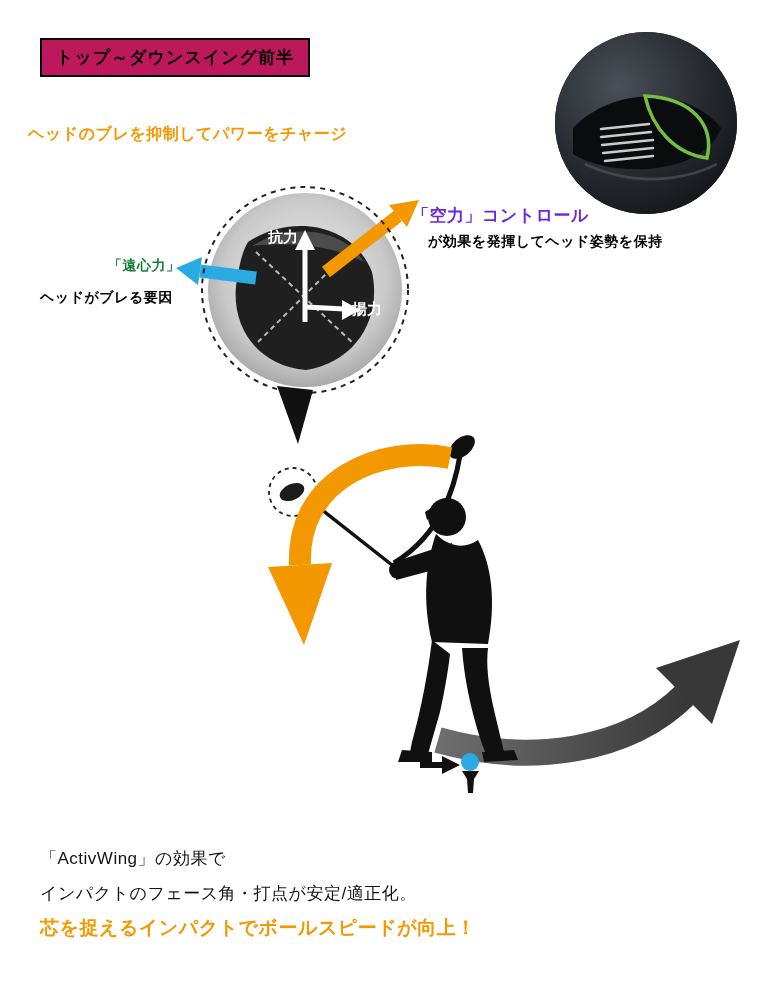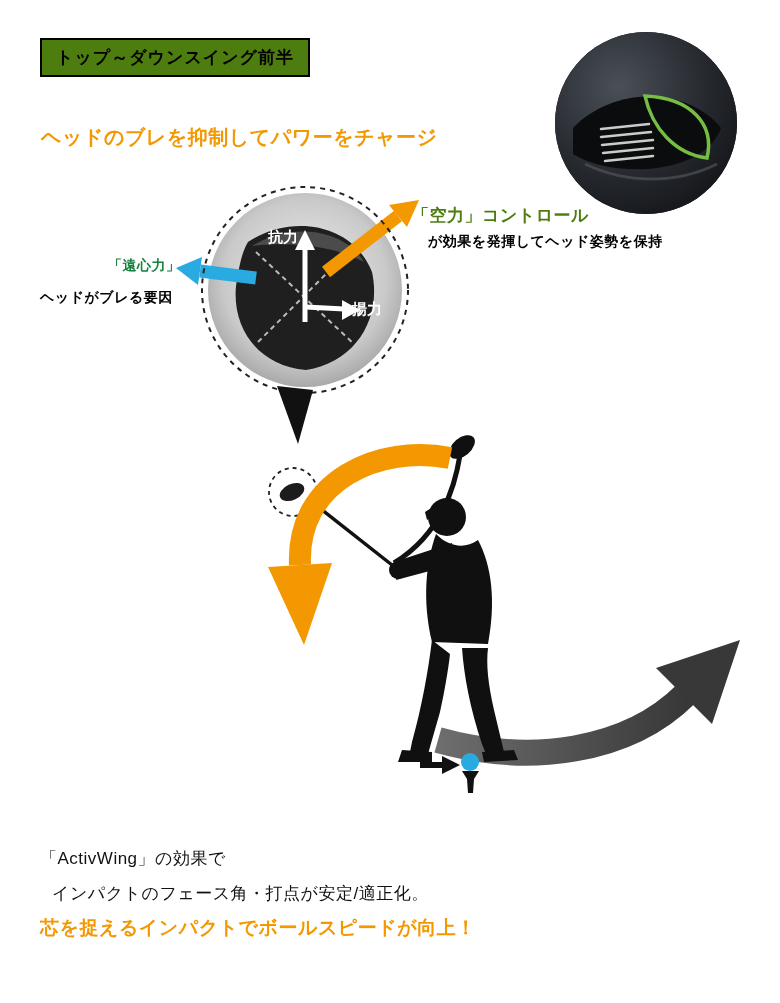--- a/index.html
+++ b/index.html
@@ -2,44 +2,44 @@
 <html><head>
 <meta charset="utf-8">
 <style>
   html,body { margin:0; padding:0; background:#fff; }
   .stage {
     position:relative; width:780px; height:1003px; background:#ffffff;
     font-family:"Liberation Sans","DejaVu Sans",sans-serif; overflow:hidden; color:#111;
   }
   .abs { position:absolute; }
   .title-box {
-    border:2px solid #000; background:#4d7c0f; padding:6px 14px;
+    border:2px solid #000; background:#be185d; padding:6px 14px;
     font-size:17px; font-weight:bold; letter-spacing:1px; color:#000; display:inline-block;
   }
   .desc { font-size:16.5px; color:#111; letter-spacing:0.5px; }
   .headline-orange { color:#F39800; font-weight:bold; letter-spacing:0.5px; }
-  .label-orange { color:#4d7c0f; font-weight:bold; font-size:17px; letter-spacing:0.5px; }
+  .label-orange { color:#6d28d9; font-weight:bold; font-size:17px; letter-spacing:0.5px; }
   .label-cyan { color:#15803d; font-weight:bold; font-size:14px; letter-spacing:0.5px;font-family:Liberation Serif, serif; }
   .sublabel { color:#000; font-weight:bold; font-size:14px; letter-spacing:0.5px; }
   .photo-circle {
     position:absolute; left:555px; top:32px; width:182px; height:182px;
     border-radius:50%; overflow:hidden; background:#121419;
   }
   svg { display:block; }
   .para { font-size:17px; color:#111; letter-spacing:0.5px; }
 </style>
 </head>
 <body>
 
 <div class="stage">
 
   <div class="abs title-box" style="left:40px; top:38px;">トップ～ダウンスイング前半</div>
 
 
-  <div class="abs headline-orange" style="left:41px; top:124px; font-size:20px;">ヘッドのブレを抑制してパワーをチャージ</div>
+  <div class="abs headline-orange" style="left:28px; top:124px; font-size:16px;">ヘッドのブレを抑制してパワーをチャージ</div>
 
   <div class="photo-circle">
     <svg width="182" height="182" viewBox="0 0 182 182">
       <defs>
         <radialGradient id="photoBg" cx="35%" cy="30%" r="85%">
           <stop offset="0%" stop-color="#4a5058"></stop>
           <stop offset="60%" stop-color="#24272c"></stop>
           <stop offset="100%" stop-color="#101215"></stop>
         </radialGradient>
       </defs>
@@ -145,17 +145,17 @@
     </g>
   </svg>
 
   <div class="abs label-orange" style="left:412px; top:204px;">「空力」コントロール</div>
   <div class="abs sublabel" style="left:428px; top:233px;">が効果を発揮してヘッド姿勢を保持</div>
   <div class="abs label-cyan" style="left:108px; top:257px;">「遠心力」</div>
   <div class="abs sublabel" style="left:40px; top:289px;">ヘッドがブレる要因</div>
 
 
   <div class="abs para" style="left:40px; top:847px;">「ActivWing」の効果で</div>
-  <div class="abs para" style="left:52px; top:882px;">インパクトのフェース角・打点が安定/適正化。</div>
+  <div class="abs para" style="left:40px; top:882px;">インパクトのフェース角・打点が安定/適正化。</div>
 
   <div class="abs headline-orange" style="left:40px; top:915px; font-size:19px;">芯を捉えるインパクトでボールスピードが向上！</div>
 
 </div>
 
 </body></html>

